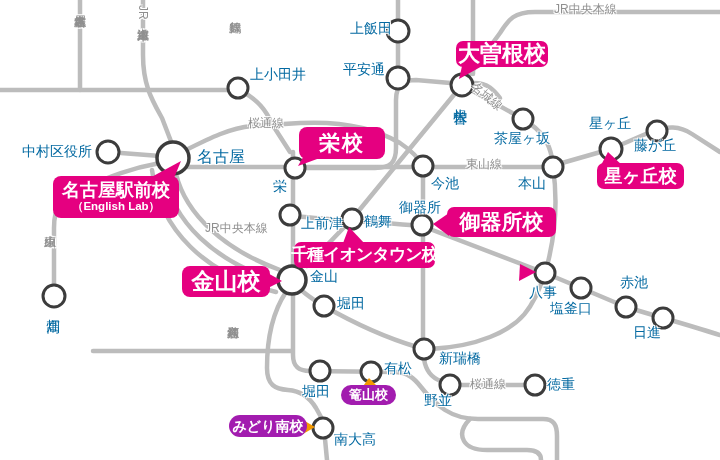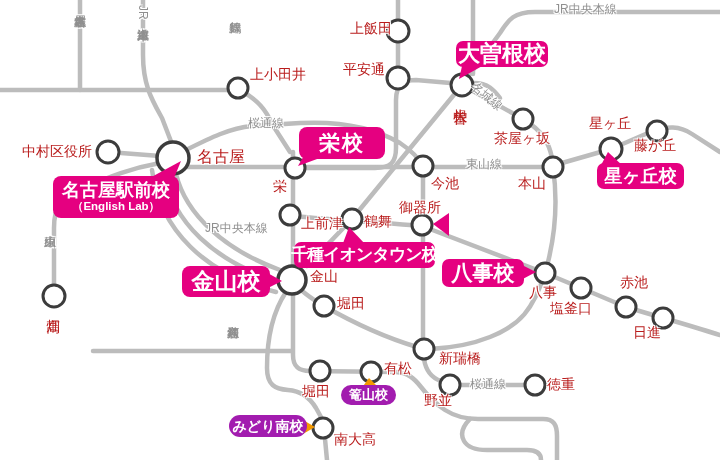--- a/index.html
+++ b/index.html
@@ -2,21 +2,21 @@
 <html><head>
 <meta charset="utf-8">
 <style>
   html,body{margin:0;padding:0;background:#fff;}
   #stage{
     position:relative;width:720px;height:460px;overflow:hidden;background:#fff;
     font-family:"Liberation Sans","DejaVu Sans",sans-serif;
   }
   #railmap{position:absolute;left:0;top:0;}
   .st-label{
-    position:absolute;font-size:14px;color:#b91c1c;white-space:nowrap;line-height:1.05;
+    position:absolute;font-size:14px;color:#0369a1;white-space:nowrap;line-height:1.05;
     text-shadow:-1px -1px 0 #fff,1px -1px 0 #fff,-1px 1px 0 #fff,1px 1px 0 #fff,0 0 2px #fff;
   }
   .st-label.big{font-size:16px;}
   .vert{writing-mode:vertical-rl;}
   .ln-label{
     position:absolute;font-size:12px;color:#8f8f8f;white-space:nowrap;line-height:1.1;
     text-shadow:-1px -1px 0 #fff,1px -1px 0 #fff,-1px 1px 0 #fff,1px 1px 0 #fff;
   }
   .badge{
     position:absolute;display:flex;flex-direction:column;align-items:center;justify-content:center;
@@ -160,32 +160,32 @@
   </div>
 
   <div class="badge pink" style="left:456px;top:41px;width:92px;height:26px;border-radius:7px;">
     <span class="main" style="font-size:22px;">大曽根校</span>
   </div>
 
   <div class="badge pink" style="left:597px;top:163px;width:87px;height:26px;border-radius:7px;">
     <span class="main" style="font-size:18px;">星ヶ丘校</span>
   </div>
 
+  <div class="badge pink" style="left:447px;top:207px;width:109px;height:30px;border-radius:7px;">
+    <span class="main" style="font-size:21px;">御器所校</span>
+  </div>
 
   <div class="badge pink" style="left:294px;top:242px;width:141px;height:26px;border-radius:7px;">
     <span class="main" style="font-size:17px;letter-spacing:-1px;">千種イオンタウン校</span>
   </div>
 
   <div class="badge pink" style="left:182px;top:266px;width:88px;height:31px;border-radius:8px;">
     <span class="main" style="font-size:23px;">金山校</span>
   </div>
 
-  <div class="badge pink" style="left:442px;top:259px;width:82px;height:28px;border-radius:7px;">
-    <span class="main" style="font-size:21px;">八事校</span>
-  </div>
 
   <div class="badge orange" style="left:341px;top:385px;width:55px;height:20px;border-radius:10px;">
     <span class="main" style="font-size:13px;">篭山校</span>
   </div>
 
   <div class="badge orange" style="left:229px;top:415px;width:78px;height:22px;border-radius:11px;">
     <span class="main" style="font-size:14px;">みどり南校</span>
   </div>
 
 </div>

